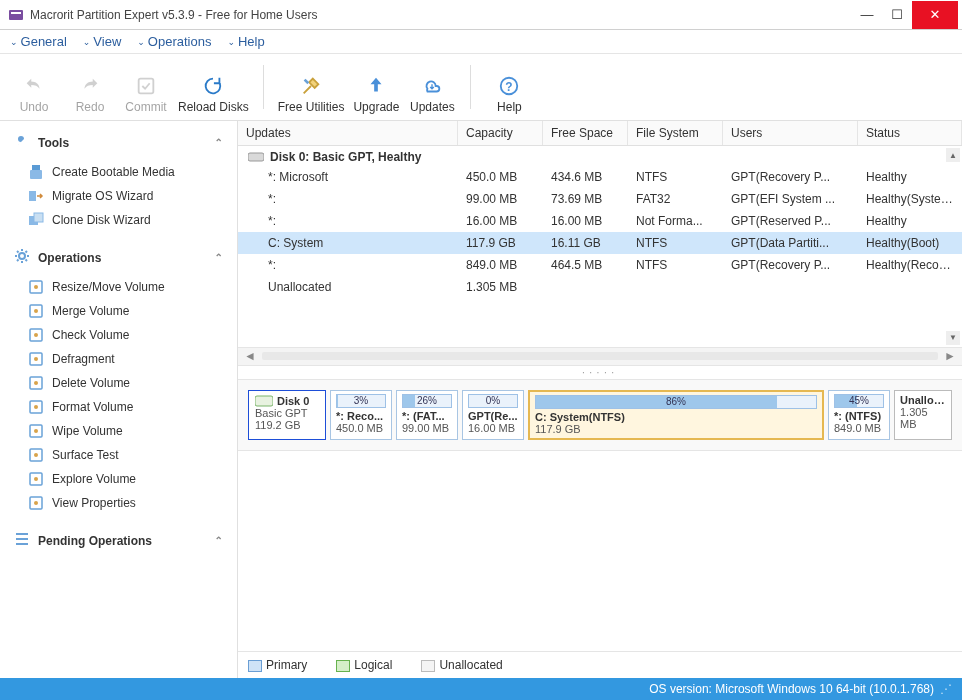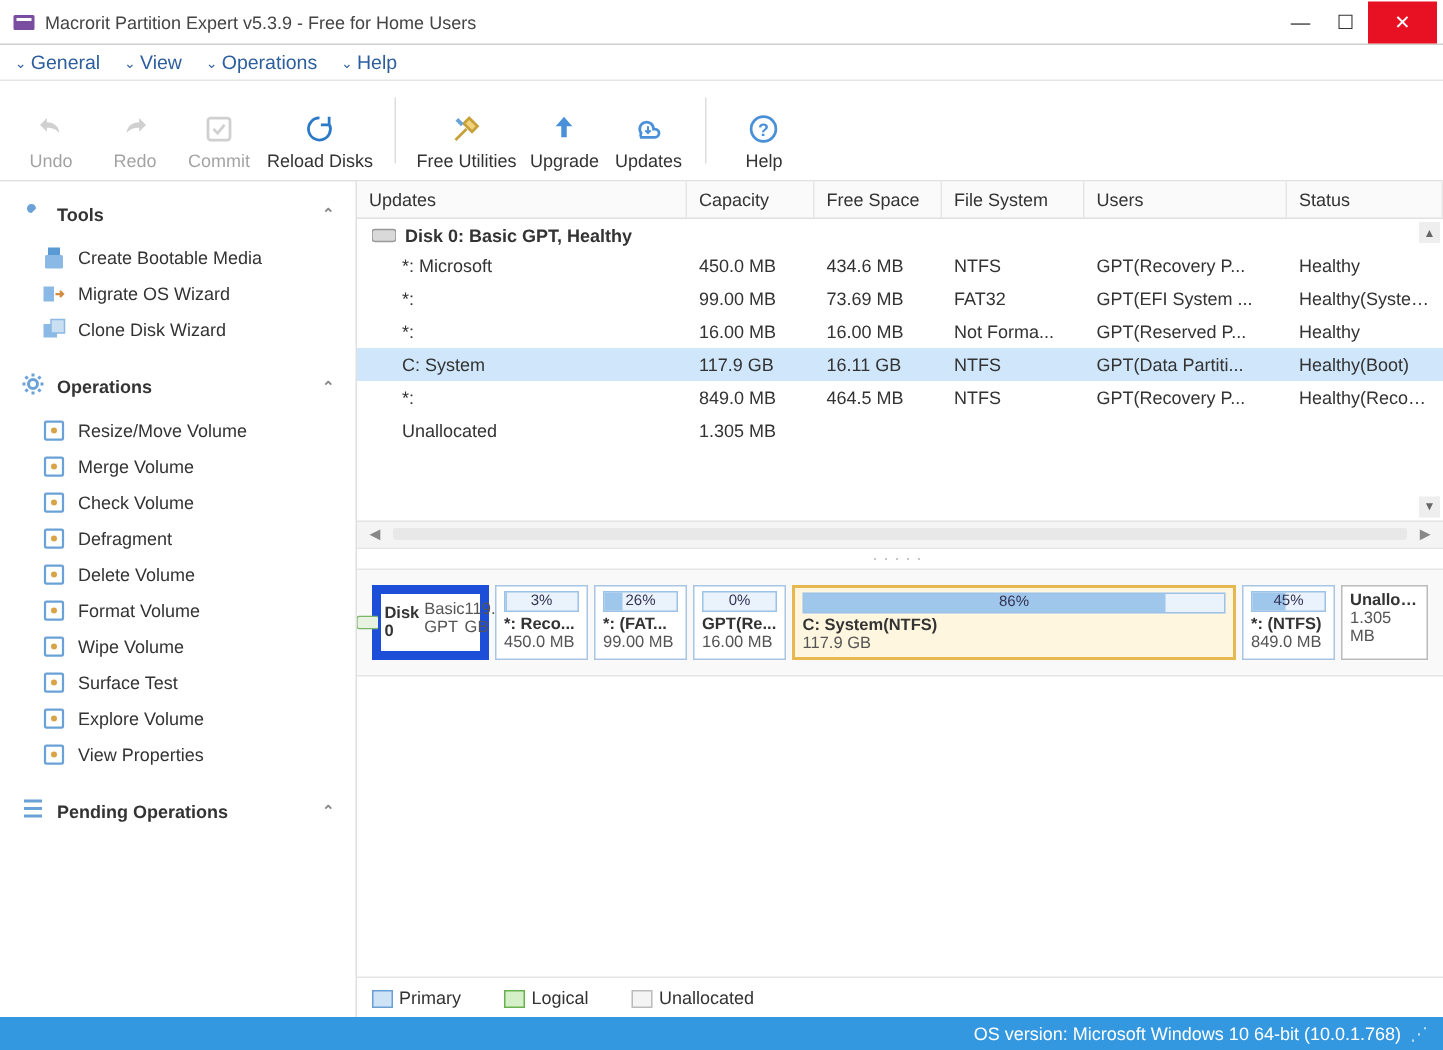--- a/index.html
+++ b/index.html
@@ -39,21 +39,21 @@
 .disk-header { padding: 4px 8px 2px 10px; font-weight: 600; color: #333; display:flex; align-items:center; gap:6px;}
 .disk-sub { padding: 0 8px 6px 30px; color: #777; font-size: 11px; }
 .row { display: flex; padding: 2px 0; cursor: pointer; }
 .row.selected { background: #cfe6fb; }
 .row .cell { padding: 2px 8px; font-size: 12px; white-space: nowrap; overflow: hidden; text-overflow: ellipsis; }
 .cell.col-vol { padding-left: 30px; }
 .hscroll { height: 18px; background: #f4f4f4; border-top:1px solid #e5e5e5; display:flex; align-items:center; padding:0 6px; color:#888; gap:6px;}
 .hscroll .track{flex:1; height:8px; background:#e8e8e8; border-radius:2px;}
 .splitter { text-align: center; color: #999; font-size: 10px; letter-spacing: 4px; border-top:1px solid #e5e5e5; border-bottom:1px solid #e5e5e5; padding:1px 0; cursor: row-resize;}
 .diskmap { padding: 10px; display: flex; gap: 4px; align-items: stretch; border-bottom:1px solid #e5e5e5; background:#f9f9f9;}
-.diskbox { border: 6px solid #1d4ed8; background:#fff; padding:4px 6px; min-width:60px; display:flex; flex-direction:row; justify-content:center;}
+.diskbox { border: 1px solid #1d4ed8; background:#fff; padding:4px 6px; min-width:60px; display:flex; flex-direction:column; justify-content:flex-start;}
 .diskbox .db-title{font-weight:600; font-size:11px; display:flex; align-items:center; gap:4px;}
 .diskbox .db-sub{font-size:11px; color:#555;}
 .partbox { border: 1px solid #a8c5e3; background:#fff; padding:3px 5px; display:flex; flex-direction:column; cursor:pointer;}
 .partbox .bar { height:14px; background:#eaf2fb; border:1px solid #9ec1e6; position:relative; margin-bottom:2px; display:flex; align-items:center; justify-content:center; font-size:10px; color:#335;}
 .partbox .bar .fill{position:absolute; left:0; top:0; bottom:0; background:#9ec7eb;}
 .partbox .bar span{position:relative; z-index:1;}
 .partbox .pb-name{font-size:11px; color:#333; white-space:nowrap; overflow:hidden; text-overflow:ellipsis;font-weight:bold;}
 .partbox .pb-size{font-size:11px; color:#555;}
 .partbox.selected{border:2px solid #e5b851; background:#fff6df;}
 .partbox.selected .bar{border-color:#9ec1e6;}

